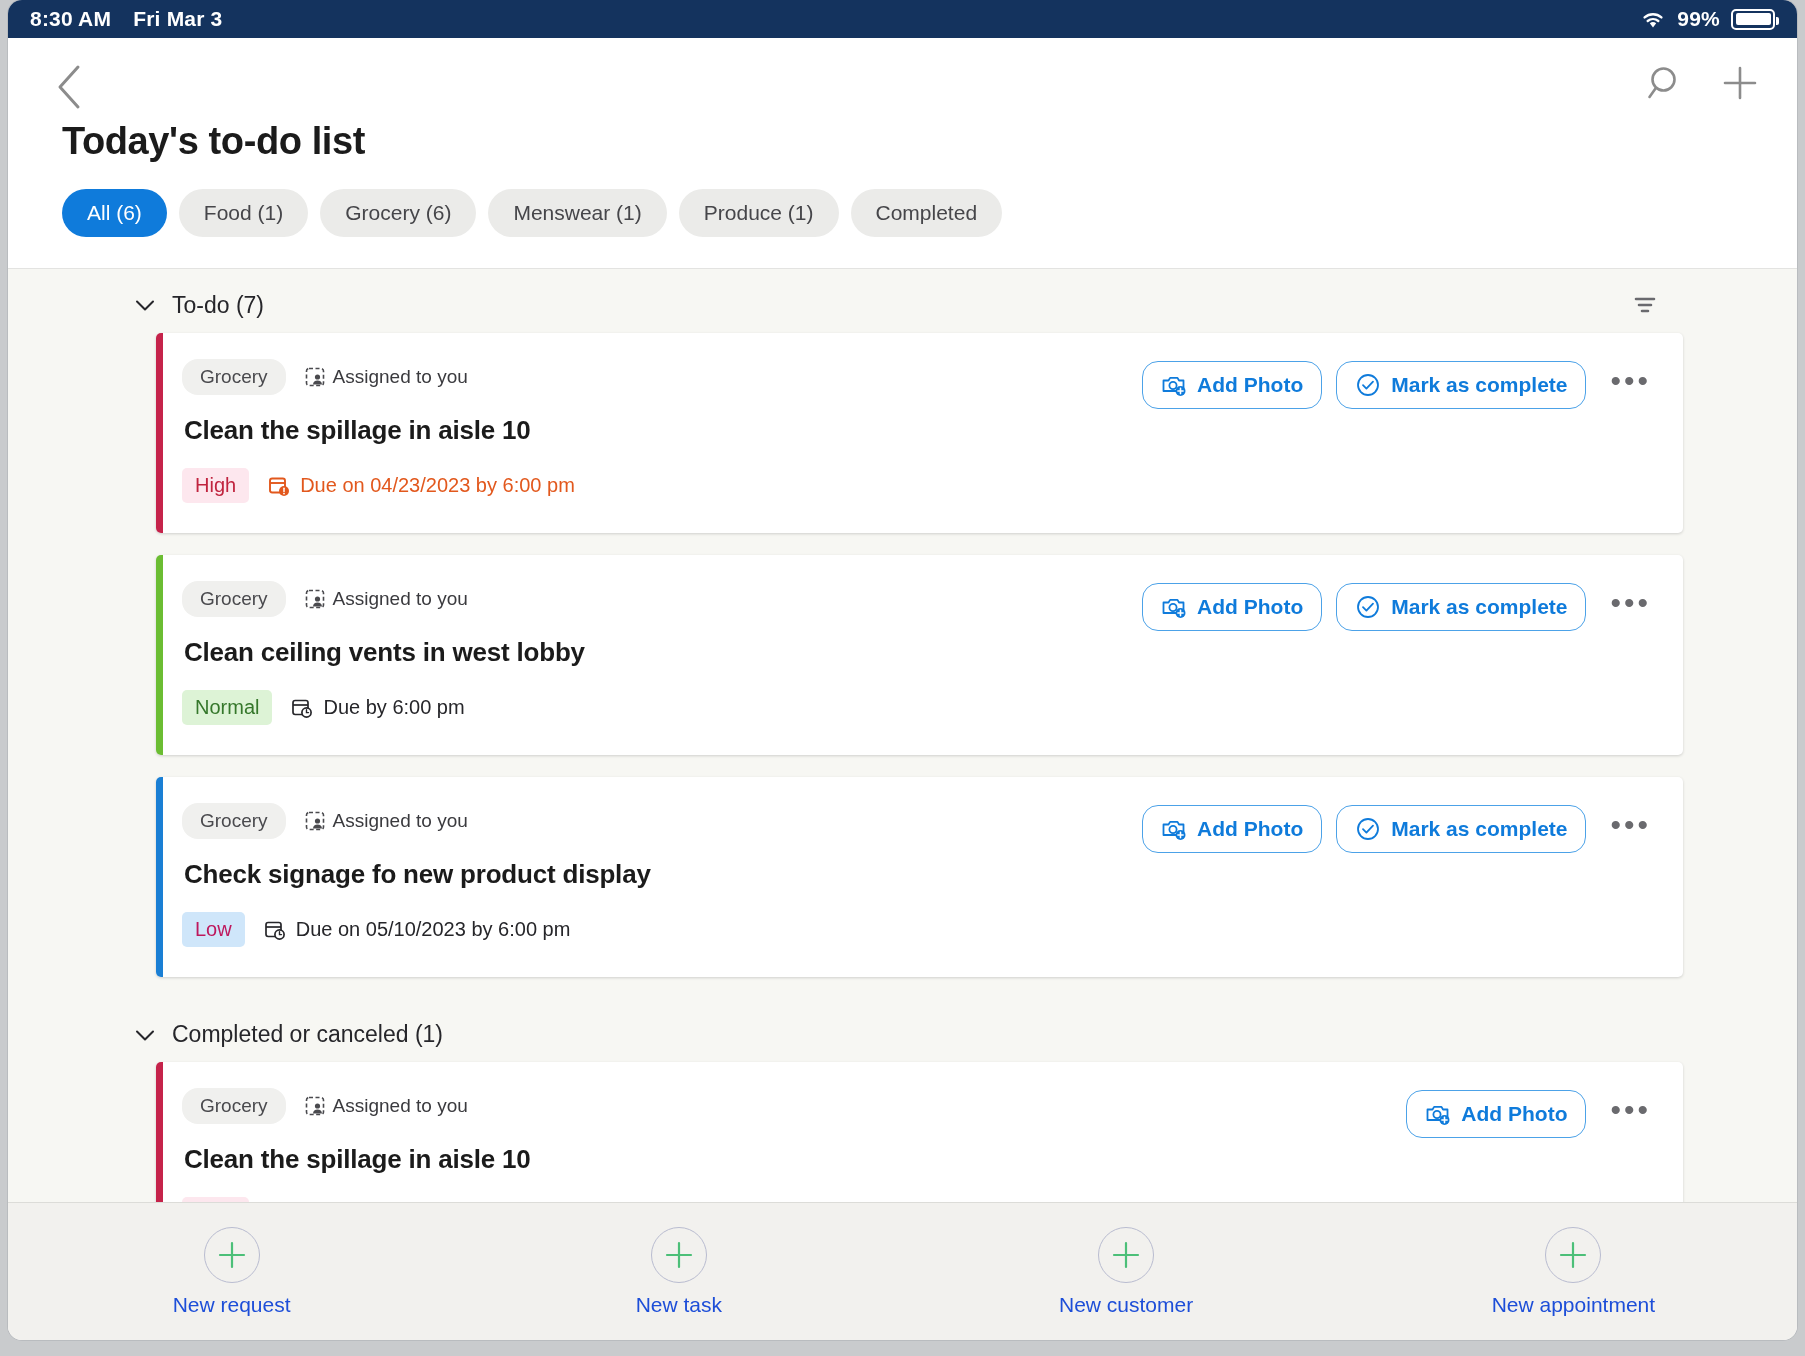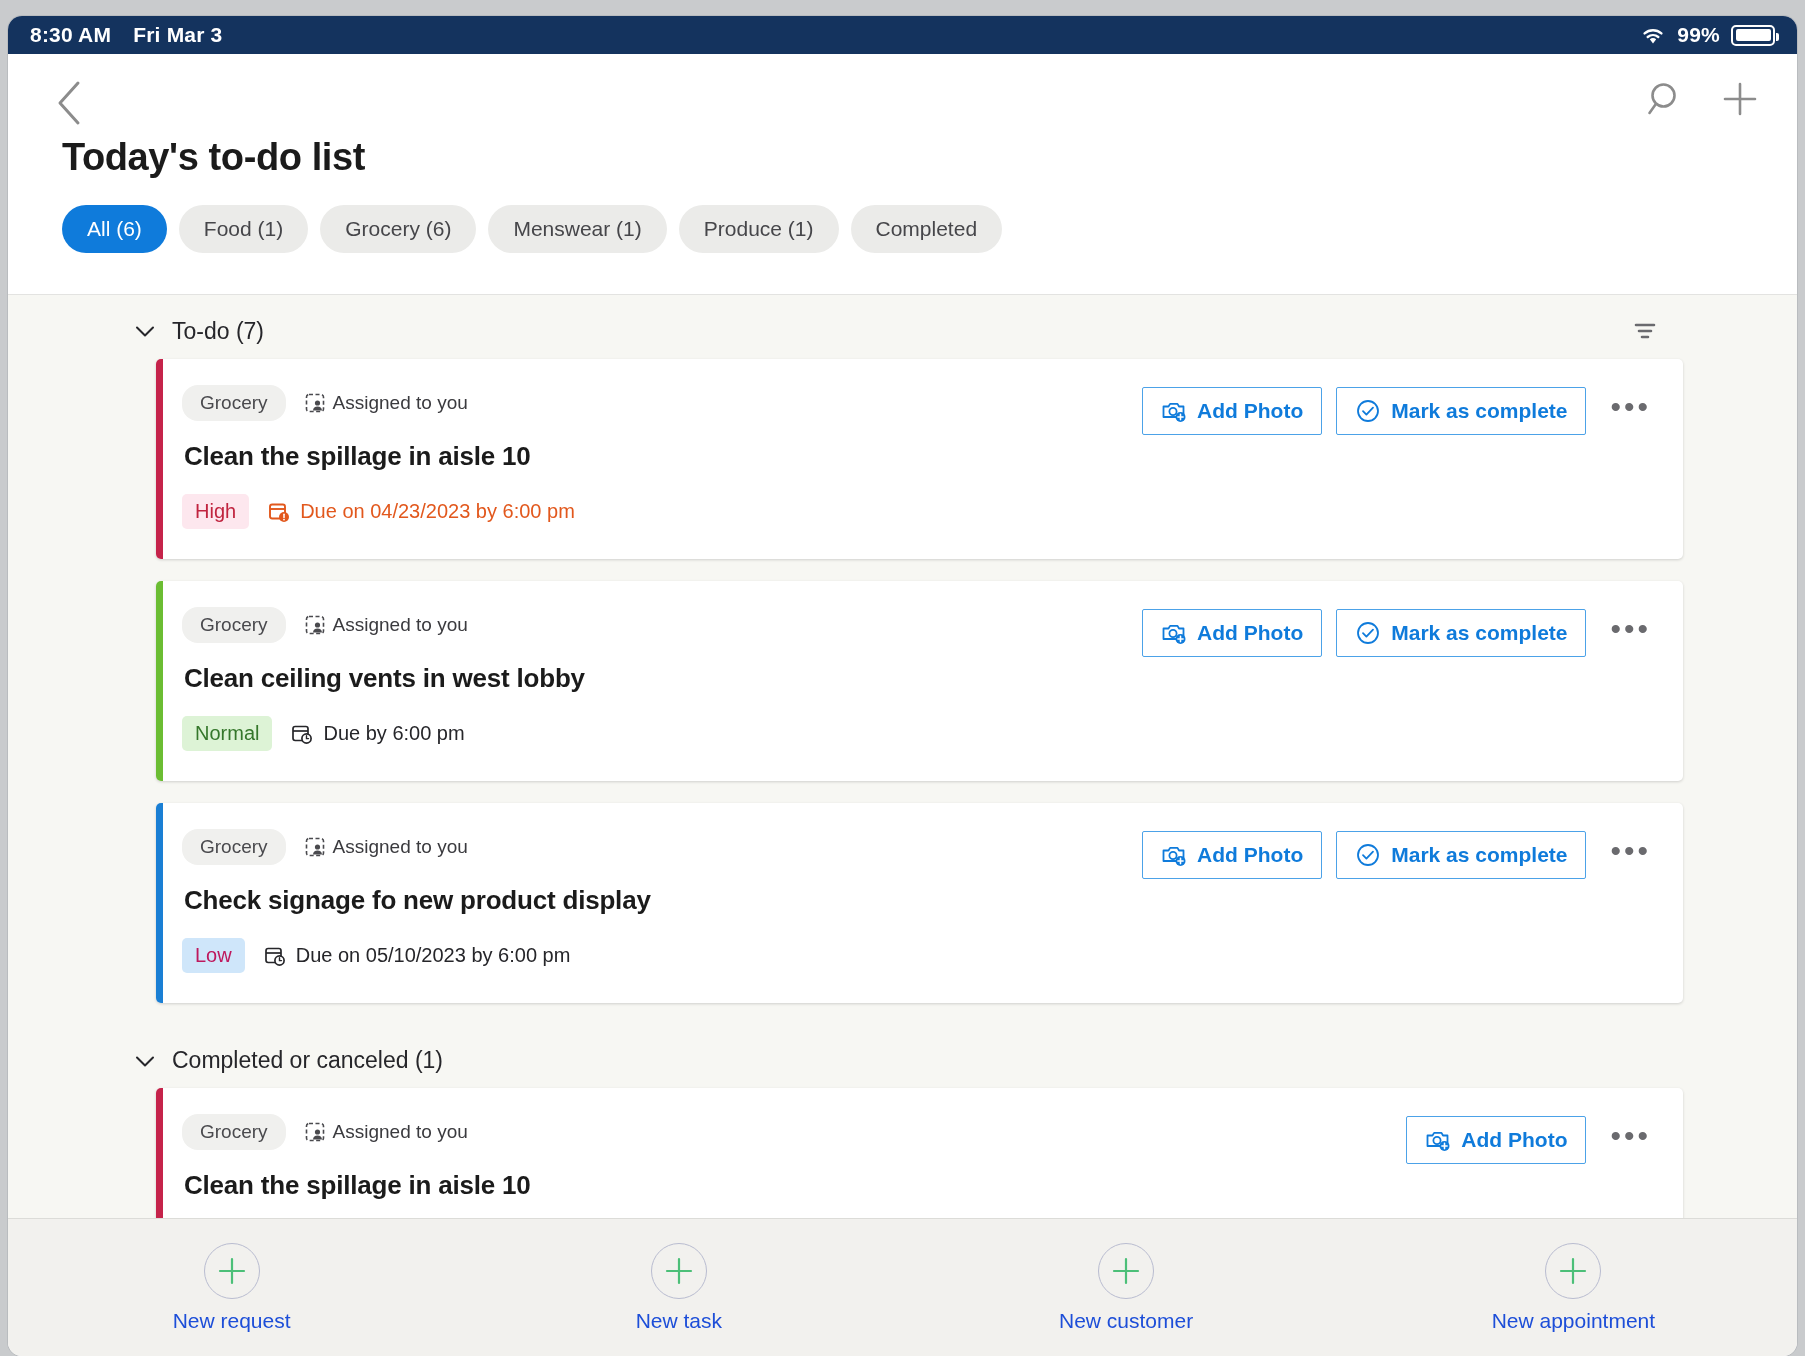--- a/index.html
+++ b/index.html
@@ -3,21 +3,21 @@
 <meta charset="utf-8">
 <style>
   * { box-sizing: border-box; margin: 0; padding: 0; }
   html, body {
     width: 1805px; height: 1356px;
     font-family: "Liberation Sans", sans-serif;
     background: #c9cbcd;
     overflow: hidden;
   }
   .device {
-    position: absolute; left: 8px; top: 16px;
+    position: absolute; left: 8px; top: 0;
     width: 1789px; height: 1340px;
     background: #ffffff;
     border-radius: 14px;
     overflow: hidden;
     display: flex; flex-direction: column;
     box-shadow: 0 0 0 1px #b9bcbf;
   }
 
   
   .statusbar {
@@ -39,21 +39,21 @@
   }
   .battery::after {
     content: ""; position: absolute; right: -6px; top: 6px;
     width: 3.5px; height: 8px; background: #ffffff; border-radius: 0 2px 2px 0;
   }
   .battery .lvl { position: absolute; inset: 2.5px; background: #ffffff; border-radius: 2px; }
 
   
   .header {
     background: #ffffff;
-    padding: 22px 26px 17px 26px;
+    padding: 22px 26px 7px 26px;
     border-bottom: 1px solid #e3e3e1;
     flex: 0 0 auto;
   }
   .header-top { display: flex; align-items: flex-start; }
   .back-btn {
     width: 54px; height: 54px;
     display: flex; align-items: center; justify-content: center;
     cursor: pointer; margin-left: 8px;
   }
   .header-icons { margin-left: auto; display: flex; align-items: center; gap: 36px; padding-right: 12px; padding-top: 4px;}
@@ -113,21 +113,21 @@
   .prio.high { background: #fde7ee; color: #c0243f; }
   .prio.normal { background: #ddf3d6; color: #35772b; }
   .prio.low { background: #cfe6fa; color: #be185d; }
   .due { display: flex; align-items: center; gap: 9px; font-size: 20px; }
   .due.overdue { color: #e2581d; }
   .due.normaldue { color: #26262a; }
 
   .card-actions { display: flex; align-items: flex-start; gap: 14px; padding-top: 2px; }
   .btn {
     display: flex; align-items: center; gap: 10px;
-    border: 1.6px solid #4ca2e8; border-radius: 2px;
+    border: 1.6px solid #4ca2e8; border-radius: 16px;
     background: #ffffff; color: #0f7bdb;
     font-size: 21px; font-weight: 600;
     padding: 10px 18px; cursor: pointer;
     font-family: "Liberation Sans", sans-serif;
     white-space: nowrap;
   }
   .more {
     color: #6a6a6e; font-size: 30px; line-height: 20px;
     letter-spacing: 3px; cursor: pointer;
     padding: 10px 8px 16px 10px;

